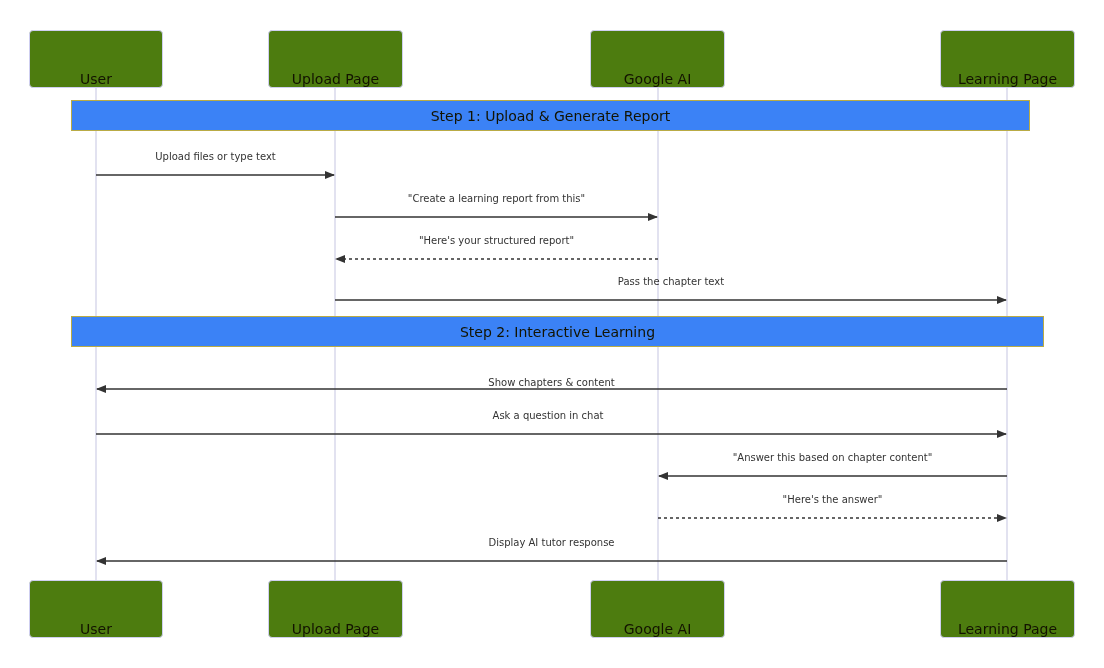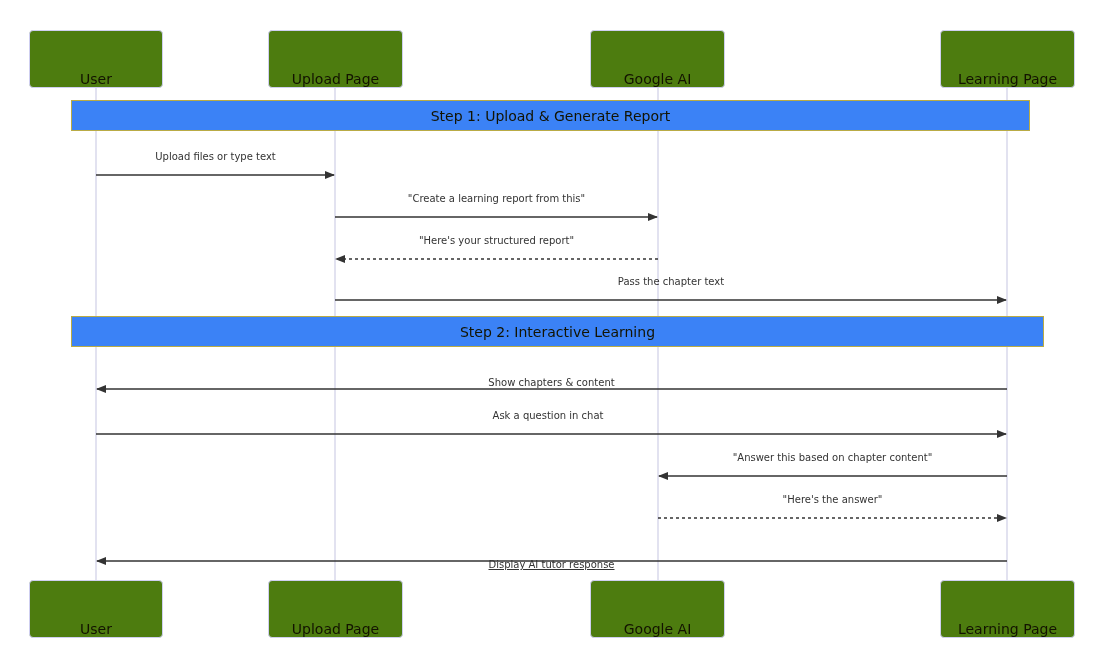--- a/index.html
+++ b/index.html
@@ -118,21 +118,21 @@
     </div>
   <div id="msg-labels">
       <div class="msg-label" style="left: 215.5px; top: 151px;">Upload files or type text</div>
       <div class="msg-label" style="left: 496.5px; top: 193px;">"Create a learning report from this"</div>
       <div class="msg-label" style="left: 496.5px; top: 235px;">"Here's your structured report"</div>
       <div class="msg-label" style="left: 671px; top: 276px;">Pass the chapter text</div>
       <div class="msg-label" style="left: 551.5px; top: 377px;">Show chapters &amp; content</div>
       <div class="msg-label" style="left: 548px; top: 410px;">Ask a question in chat</div>
       <div class="msg-label" style="left: 832.5px; top: 452px;">"Answer this based on chapter content"</div>
       <div class="msg-label" style="left: 832.5px; top: 494px;">"Here's the answer"</div>
-      <div class="msg-label" style="left: 551.5px; top: 559px; text-decoration: underline;">Display AI tutor response</div>
+      <div class="msg-label" style="left: 551.5px; top: 537px;">Display AI tutor response</div>
     </div>
   <div id="actors-bottom">
       <div class="actor-box" style="left: 29px; top: 580px; width: 134px; height: 58px;">
         <span class="actor-label">User</span>
       </div>
       <div class="actor-box" style="left: 268px; top: 580px; width: 135px; height: 58px;">
         <span class="actor-label">Upload Page</span>
       </div>
       <div class="actor-box" style="left: 590px; top: 580px; width: 135px; height: 58px;">
         <span class="actor-label">Google AI</span>

